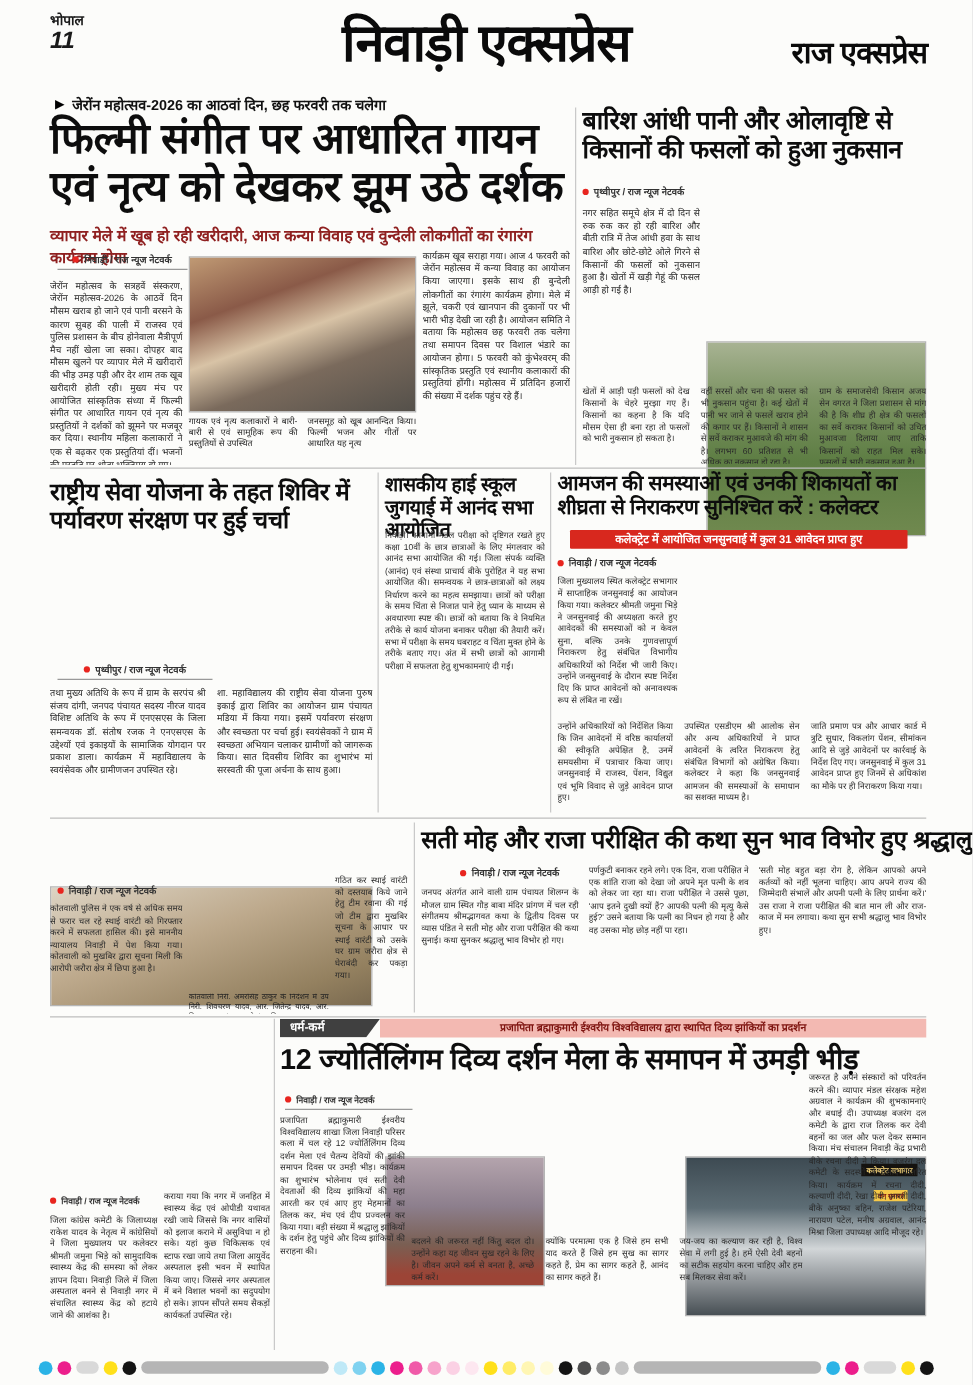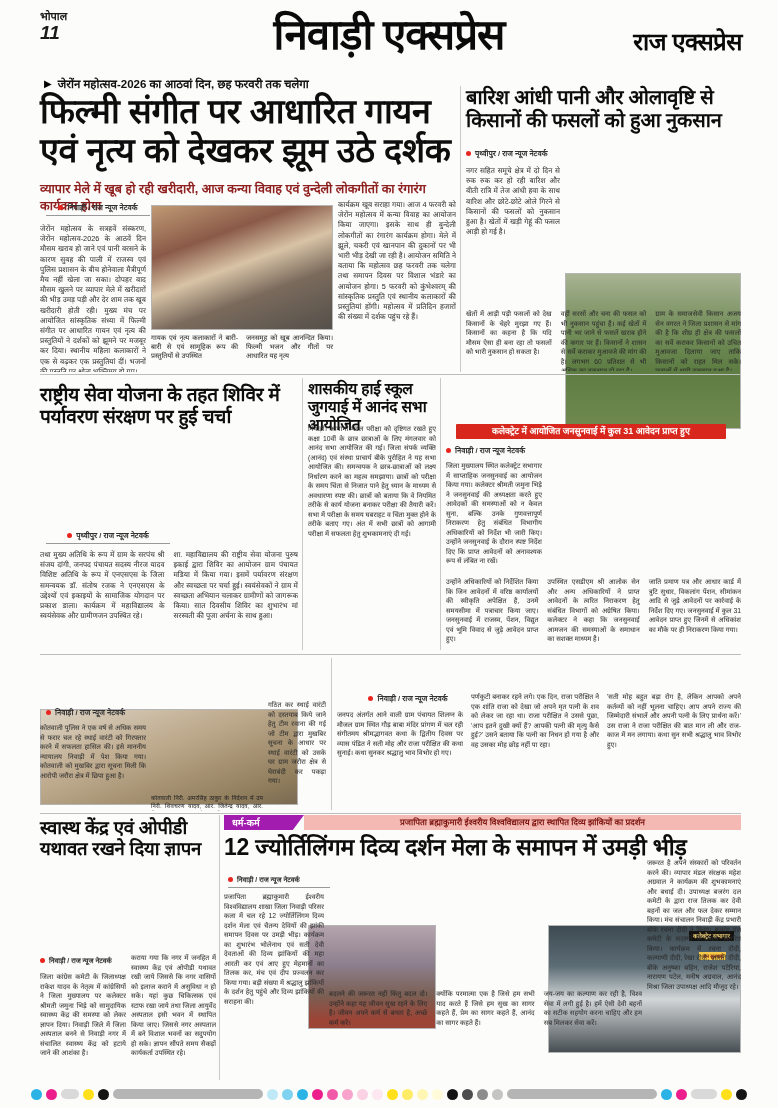--- a/index.html
+++ b/index.html
@@ -25,21 +25,21 @@
   .redbar{background:#e8251f;display:flex;align-items:center;justify-content:space-between;
           padding:0 6px;box-sizing:border-box;}
   .redbar .url{color:#fff;font-size:7.5px;font-weight:bold;}
   .datebox{background:#fff;color:#1a1a1a;font-size:7px;font-weight:bold;padding:1px 10px;line-height:9px;}
   .redsq{width:10px;height:9px;background:#b01510;margin-left:4px;}
   .kicker{display:flex;align-items:center;gap:6px;font-size:11.5px;font-weight:bold;color:#111;}
   .kicker .arrow{color:#000;font-size:10px;}
   .banner{background:#d8281e;color:#fff;font-weight:bold;font-size:9px;text-align:center;
           line-height:15px;border-radius:1px;}
   .strap{display:flex;align-items:stretch;height:15px;}
-  .strap .lbl{background:#a21caf;color:#fff;font-weight:bold;font-size:9.5px;line-height:15px;
+  .strap .lbl{background:#404040;color:#fff;font-weight:bold;font-size:9.5px;line-height:15px;
               padding:0 10px 0 8px;clip-path:polygon(0 0,100% 0,86% 100%,0 100%);min-width:62px;}
   .strap .txt{flex:1;background:#f3b9b2;color:#7e1410;font-weight:bold;font-size:8.4px;
               line-height:15px;text-align:center;}
   
   .ph-crowd{background:linear-gradient(160deg,#c09a74 0%,#8a5a48 28%,#d8c3a6 48%,#7a6a5c 68%,#54504a 100%);}
   .ph-field{background:linear-gradient(180deg,#a8b393 0%,#7d9464 28%,#5d7d43 62%,#70894f 100%);}
   .ph-camp{background:linear-gradient(160deg,#ddd4c4 0%,#bda98c 42%,#93805f 82%,#7a6a50 100%);}
   .ph-school{background:linear-gradient(180deg,#b4a4ad 0%,#8d7f8d 38%,#7a5f53 68%,#9c4436 92%);}
   .ph-meeting{background:linear-gradient(180deg,#3d4a52 0%,#5d6d75 32%,#d2d6d8 58%,#8a8f93 80%,#474f54 100%);}
   .ovl-dark{position:absolute;top:5px;right:6px;background:#14120f;color:#f5d47a;font-size:6px;
@@ -110,20 +110,21 @@
   </div>
 
   <div class="vline" style="left:302px;top:378px;height:272px;"></div>
 
   <div class="abs hl" style="left:308px;top:380px;width:128px;font-size:15.5px;">शासकीय हाई स्कूल जुगयाई में आनंद सभा आयोजित</div>
   <div class="abs bodytext small" style="left:308px;top:424px;width:128px;height:120px;overflow:hidden;">निवाड़ी। आगामी मंडल परीक्षा को दृष्टिगत रखते हुए कक्षा 10वीं के छात्र छात्राओं के लिए मंगलवार को आनंद सभा आयोजित की गई। जिला संपर्क व्यक्ति (आनंद) एवं संस्था प्राचार्य बीके पुरोहित ने यह सभा आयोजित की। समन्वयक ने छात्र-छात्राओं को लक्ष्य निर्धारण करने का महत्व समझाया। छात्रों को परीक्षा के समय चिंता से निजात पाने हेतु ध्यान के माध्यम से अवधारणा स्पष्ट की। छात्रों को बताया कि वे नियमित तरीके से कार्य योजना बनाकर परीक्षा की तैयारी करें। सभा में परीक्षा के समय घबराहट व चिंता मुक्त होने के तरीके बताए गए। अंत में सभी छात्रों को आगामी परीक्षा में सफलता हेतु शुभकामनाएं दी गईं।</div>
   <div class="abs photo ph-school" style="left:308px;top:548px;width:128px;height:104px;"></div>
 
   <div class="vline" style="left:440px;top:378px;height:272px;"></div>
 
+  <div class="abs hl" style="left:446px;top:378px;width:296px;font-size:16.5px;">आमजन की समस्याओं एवं उनकी शिकायतों का शीघ्रता से निराकरण सुनिश्चित करें : कलेक्टर</div>
   <div class="abs banner" style="left:456px;top:424px;width:270px;height:15px;">कलेक्ट्रेट में आयोजित जनसुनवाई में कुल 31 आवेदन प्राप्त हुए</div>
   <div class="abs byline" style="left:446px;top:445px;width:98px;border-bottom:none;">
     <span class="dot"></span>
       <span>निवाड़ी / राज न्यूज नेटवर्क</span>
   </div>
   <div class="abs bodytext small" style="left:446px;top:461px;width:96px;height:112px;overflow:hidden;">जिला मुख्यालय स्थित कलेक्ट्रेट सभागार में साप्ताहिक जनसुनवाई का आयोजन किया गया। कलेक्टर श्रीमती जमुना भिड़े ने जनसुनवाई की अध्यक्षता करते हुए आवेदकों की समस्याओं को न केवल सुना, बल्कि उनके गुणवत्तापूर्ण निराकरण हेतु संबंधित विभागीय अधिकारियों को निर्देश भी जारी किए। उन्होंने जनसुनवाई के दौरान स्पष्ट निर्देश दिए कि प्राप्त आवेदनों को अनावश्यक रूप से लंबित ना रखें।</div>
   <div class="abs photo ph-meeting" style="left:548px;top:444px;width:193px;height:128px;">
     <span class="ovl-dark">कलेक्ट्रेट सभागार</span>
     <span class="ovl-yellow">जन सुनवाई</span>
   </div>
@@ -139,31 +140,31 @@
     <span class="dot"></span>
       <span>निवाड़ी / राज न्यूज नेटवर्क</span>
   </div>
   <div class="abs bodytext small" style="left:40px;top:723px;width:106px;height:86px;overflow:hidden;">कोतवाली पुलिस ने एक वर्ष से अधिक समय से फरार चल रहे स्थाई वारंटी को गिरफ्तार करने में सफलता हासिल की। इसे माननीय न्यायालय निवाड़ी में पेश किया गया। कोतवाली को मुखबिर द्वारा सूचना मिली कि आरोपी जरौरा क्षेत्र में छिपा हुआ है।</div>
 
   <div class="abs caption" style="left:151px;top:795px;width:112px;height:16px;overflow:hidden;font-size:6px;">कोतवाली निरी. अमरसिंह ठाकुर के निर्देशन में उप निरी. शिवचरण यादव, आर. जितेन्द्र यादव, आर. विशाल यादव (सायबर सेल) शामिल हुए।</div>
   <div class="abs bodytext small" style="left:268px;top:700px;width:58px;height:110px;overflow:hidden;">गठित कर स्थाई वारंटी को दस्तयाब किये जाने हेतु टीम रवाना की गई जो टीम द्वारा मुखबिर सूचना के आधार पर स्थाई वारंटी को उसके घर ग्राम जरौरा क्षेत्र से घेराबंदी कर पकड़ा गया।</div>
 
   <div class="vline" style="left:331px;top:658px;height:152px;"></div>
 
+  <div class="abs hl" style="left:337px;top:661px;width:404px;font-size:19.5px;white-space:nowrap;">सती मोह और राजा परीक्षित की कथा सुन भाव विभोर हुए श्रद्धालु</div>
   <div class="abs byline" style="left:352px;top:693px;width:112px;justify-content:center;border-bottom:none;">
     <span class="dot"></span>
       <span>निवाड़ी / राज न्यूज नेटवर्क</span>
   </div>
   <div class="abs bodytext small" style="left:337px;top:710px;width:126px;height:98px;overflow:hidden;">जनपद अंतर्गत आने वाली ग्राम पंचायत शिलग्न के मौजल ग्राम स्थित गौड़ बाबा मंदिर प्रांगण में चल रही संगीतमय श्रीमद्भागवत कथा के द्वितीय दिवस पर व्यास पंडित ने सती मोह और राजा परीक्षित की कथा सुनाई। कथा सुनकर श्रद्धालु भाव विभोर हो गए।</div>
   <div class="abs bodytext small" style="left:471px;top:692px;width:128px;height:116px;overflow:hidden;">पर्णकुटी बनाकर रहने लगे। एक दिन, राजा परीक्षित ने एक शांति राजा को देखा जो अपने मृत पत्नी के शव को लेकर जा रहा था। राजा परीक्षित ने उससे पूछा, 'आप इतने दुखी क्यों हैं? आपकी पत्नी की मृत्यु कैसे हुई?' उसने बताया कि पत्नी का निधन हो गया है और वह उसका मोह छोड़ नहीं पा रहा।</div>
   <div class="abs bodytext small" style="left:607px;top:692px;width:134px;height:116px;overflow:hidden;">'सती मोह बहुत बड़ा रोग है, लेकिन आपको अपने कर्तव्यों को नहीं भूलना चाहिए। आप अपने राज्य की जिम्मेदारी संभालें और अपनी पत्नी के लिए प्रार्थना करें।' उस राजा ने राजा परीक्षित की बात मान ली और राज-काज में मन लगाया। कथा सुन सभी श्रद्धालु भाव विभोर हुए।</div>
 
   <div class="hline" style="left:40px;top:813px;width:701px;"></div>
 
-  <div class="abs hl" style="left:40px;top:817px;width:176px;font-size:18.5px;">स्वास्थ केंद्र एवं ओपीडी यथावत रखने दिया ज्ञापन</div>
 
   <div class="abs byline" style="left:40px;top:956px;width:88px;border-bottom:none;font-size:6.8px;">
     <span class="dot"></span>
       <span>निवाड़ी / राज न्यूज नेटवर्क</span>
   </div>
   <div class="abs bodytext small" style="left:40px;top:972px;width:86px;height:108px;overflow:hidden;">जिला कांग्रेस कमेटी के जिलाध्यक्ष राकेश यादव के नेतृत्व में कांग्रेसियों ने जिला मुख्यालय पर कलेक्टर श्रीमती जमुना भिड़े को सामुदायिक स्वास्थ्य केंद्र की समस्या को लेकर ज्ञापन दिया। निवाड़ी जिले में जिला अस्पताल बनने से निवाड़ी नगर में संचालित स्वास्थ्य केंद्र को हटाये जाने की आशंका है।</div>
   <div class="abs bodytext small" style="left:131px;top:953px;width:85px;height:127px;overflow:hidden;">कराया गया कि नगर में जनहित में स्वास्थ्य केंद्र एवं ओपीडी यथावत रखी जाये जिससे कि नगर वासियों को इलाज कराने में असुविधा न हो सके। यहां कुछ चिकित्सक एवं स्टाफ रखा जाये तथा जिला आयुर्वेद अस्पताल इसी भवन में स्थापित किया जाए। जिससे नगर अस्पताल में बने विशाल भवनों का सदुपयोग हो सके। ज्ञापन सौंपते समय सैकड़ों कार्यकर्ता उपस्थित रहे।</div>
 
   <div class="vline" style="left:219px;top:815px;height:265px;"></div>
 

